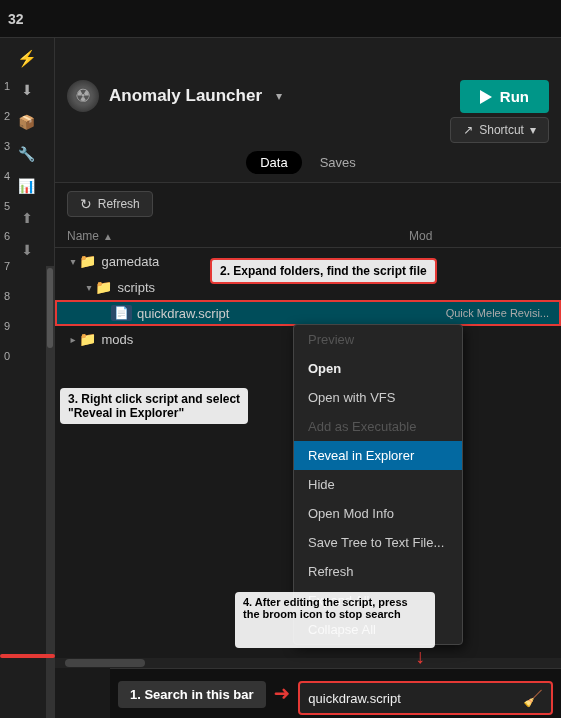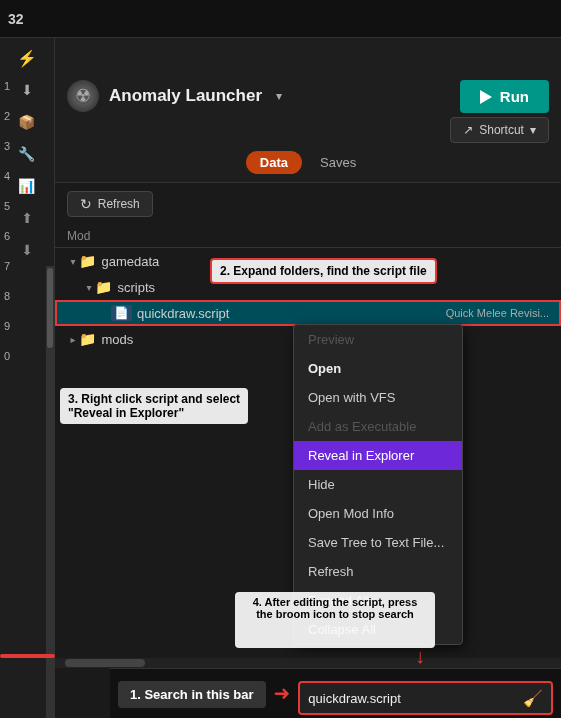--- a/index.html
+++ b/index.html
@@ -170,23 +170,22 @@
       justify-content: center;
     }
     .tab {
       padding: 4px 14px;
       border-radius: 12px;
       font-size: 13px;
       cursor: pointer;
       color: #aaa;
     }
     .tab.active {
-      background: #c2410c;
+      background: #000000;
       color: white;
-      font-weight: bold;
     }
 
     
     .refresh-row {
       padding: 8px 12px;
     }
     .refresh-btn {
       background: #2a2a2a;
       color: #ccc;
       border: 1px solid #444;
@@ -285,21 +284,21 @@
       min-width: 170px;
       box-shadow: 2px 4px 12px rgba(0,0,0,0.6);
     }
     .context-menu-item {
       padding: 7px 14px;
       font-size: 13px;
       color: #ccc;
       cursor: pointer;
     }
     .context-menu-item.highlighted {
-      background: #6d28d9;
+      background: #0369a1;
       color: white;
     }
     .context-menu-item.disabled {
       color: #555;
       cursor: default;
     }
 
     
     .annotation-box {
       position: absolute;
@@ -444,20 +443,24 @@
     </div>
 
     <div class="refresh-row">
       <button class="refresh-btn">
         <span class="refresh-icon">↻</span>
         <span>Refresh</span>
       </button>
     </div>
 
     <div class="file-tree-header">
+      <div class="col-name">
+        <span>Name</span>
+        <span style="font-size:10px;">▲</span>
+      </div>
       <div class="col-mod">Mod</div>
     </div>
 
     <div class="file-tree" style="position:relative;height:340px;">
 
       <div class="tree-row">
         <span class="tree-toggle">▾</span>
         <span class="folder-icon">📁</span>
         <span class="tree-label">gamedata</span>
       </div>
@@ -499,21 +502,21 @@
 
       <div class="annotation-box" style="top: 10px; left: 155px; background: rgba(255,255,255,0.9); border: 2px solid #e53935;">
         2. Expand folders, find the script file
       </div>
 
       <div class="annotation-box" style="top: 140px; left: 5px; background: rgba(255,255,255,0.9); max-width: 200px; white-space: pre-line;">3. Right click script and select
 "Reveal in Explorer"</div>
 
     </div>
 
-    <div class="annotation-box" style="position:absolute; bottom: 70px; left: 180px; background: rgba(255,255,255,0.9); max-width: 200px; white-space: pre-line; font-size:11px;text-align:center;">4. After editing the script, press the broom icon to stop search
+    <div class="annotation-box" style="position:absolute; bottom: 70px; left: 180px; background: rgba(255,255,255,0.9); max-width: 200px; white-space: pre-line; font-size:11px;">4. After editing the script, press the broom icon to stop search
       
       <div style="position:absolute;right:10px;bottom:-20px;color:#e53935;font-size:20px;">↓</div>
     </div>
 
     <div class="h-scrollbar" style="position:absolute;bottom:50px;left:0;right:0;">
       <div class="h-scrollbar-thumb"></div>
     </div>
 
     <div class="bottom-bar">
       <div class="search-label-box">1. Search in this bar</div>

